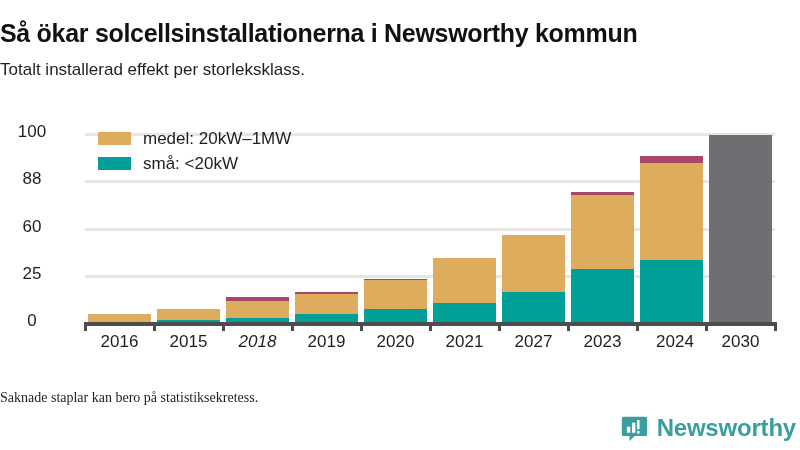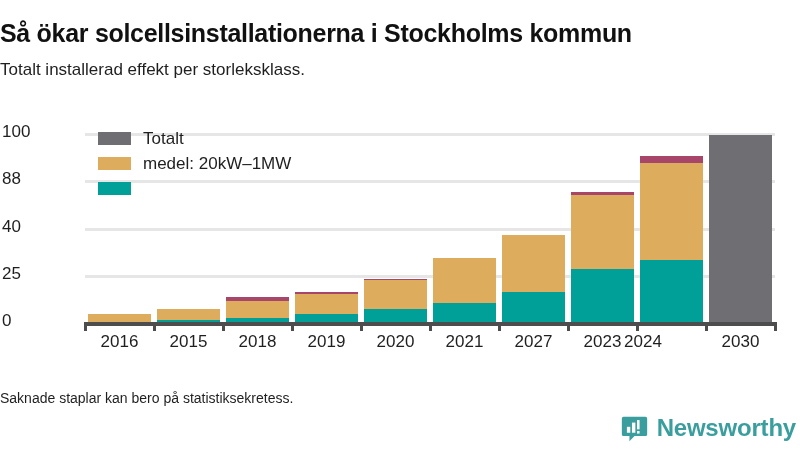--- a/index.html
+++ b/index.html
@@ -59,21 +59,21 @@
     left: 85px;
     top: 322px;
     width: 692px;
     height: 4px;
     background: #4d4d4d;
   }
   .ytick-label {
     position: absolute;
     right: 738px;
     width: 60px;
-    text-align: left;
+    text-align: center;
     font-size: 17px;
     color: #1f1f1f;
   }
 
   
   .bar-group {
     position: absolute;
     bottom: 0;
     width: 63px;
   }
@@ -121,20 +121,21 @@
   }
 
   
   #footnote {
     position: absolute;
     left: 0px;
     top: 390px;
     font-size: 14px;
     color: #1f1f1f;
     white-space: nowrap;
+    font-family: Liberation Serif, serif;
   }
   #logo {
     position: absolute;
     right: 4px;
     top: 414px;
     display: flex;
     align-items: center;
   }
   #logo-mark {
     width: 27px;
@@ -144,27 +145,27 @@
   }
   #logo-text {
     font-size: 24px;
     font-weight: bold;
     letter-spacing: -0.2px;
   }
 </style>
 </head>
 <body>
 
-<h1 id="chart-title">Så ökar solcellsinstallationerna i Stockholms kommun</h1>
+<h1 id="chart-title">Så ökar solcellsinstallationerna i Newsworthy kommun</h1>
 <div id="chart-subtitle">Totalt installerad effekt per storleksklass.</div>
 
 <div id="y-axis">
     <div class="ytick-label" style="top: 311px;">0</div>
     <div class="ytick-label" style="top: 263.75px;">25</div>
-    <div class="ytick-label" style="top: 216.5px;">40</div>
+    <div class="ytick-label" style="top: 216.5px;">60</div>
     <div class="ytick-label" style="top: 169.25px;">88</div>
     <div class="ytick-label" style="top: 122px;">100</div>
   </div>
 <div id="plot-area">
     <div class="gridline" style="top: 141.75px;"></div>
     <div class="gridline" style="top: 94.5px;"></div>
     <div class="gridline" style="top: 47.25px;"></div>
     <div class="gridline" style="top: 0px;"></div>
   </div>
 <div id="axis-line"></div>
@@ -220,41 +221,38 @@
     <div class="xtick" style="left: 291px;"></div>
     <div class="xtick" style="left: 360px;"></div>
     <div class="xtick" style="left: 429px;"></div>
     <div class="xtick" style="left: 498px;"></div>
     <div class="xtick" style="left: 567px;"></div>
     <div class="xtick" style="left: 636px;"></div>
     <div class="xtick" style="left: 705px;"></div>
     <div class="xtick" style="left: 774px;"></div>
     <div class="xtick-label" style="left: 74.5px;">2016</div>
     <div class="xtick-label" style="left: 143.5px;">2015</div>
-    <div class="xtick-label" style="left: 212.5px;">2018</div>
+    <div class="xtick-label" style="left: 212.5px; font-style: italic;">2018</div>
     <div class="xtick-label" style="left: 281.5px;">2019</div>
     <div class="xtick-label" style="left: 350.5px;">2020</div>
     <div class="xtick-label" style="left: 419.5px;">2021</div>
     <div class="xtick-label" style="left: 488.5px;">2027</div>
     <div class="xtick-label" style="left: 557.5px;">2023</div>
-    <div class="xtick-label" style="left: 598px; text-align: center;">2024</div>
+    <div class="xtick-label" style="left: 630px; text-align: center;">2024</div>
     <div class="xtick-label" style="left: 695.5px;">2030</div>
   </div>
 
 <div id="legend">
-    <div class="legend-row">
-      <span class="legend-swatch" style="background: rgb(110, 110, 115);"></span>
-      <span class="legend-label">Totalt</span>
-    </div>
     <div class="legend-row">
       <span class="legend-swatch" style="background: rgb(221, 173, 93);"></span>
       <span class="legend-label">medel: 20kW–1MW</span>
     </div>
     <div class="legend-row">
       <span class="legend-swatch" style="background: rgb(0, 160, 152);"></span>
+      <span class="legend-label">små: &lt;20kW</span>
     </div>
   </div>
 
 <div id="footnote">Saknade staplar kan bero på statistiksekretess.</div>
 
 <div id="logo">
   <span id="logo-mark">
     <svg viewBox="0 0 32 32" width="27" height="27" aria-hidden="true">
       <path d="M3 2 h26 a2 2 0 0 1 2 2 v19 a2 2 0 0 1 -2 2 h-13 l-6 6 v-6 h-7 a2 2 0 0 1 -2 -2 v-19 a2 2 0 0 1 2 -2 z" fill="#3a9e9e"></path>
       <rect x="7" y="14" width="4" height="7" fill="#ffffff"></rect>

